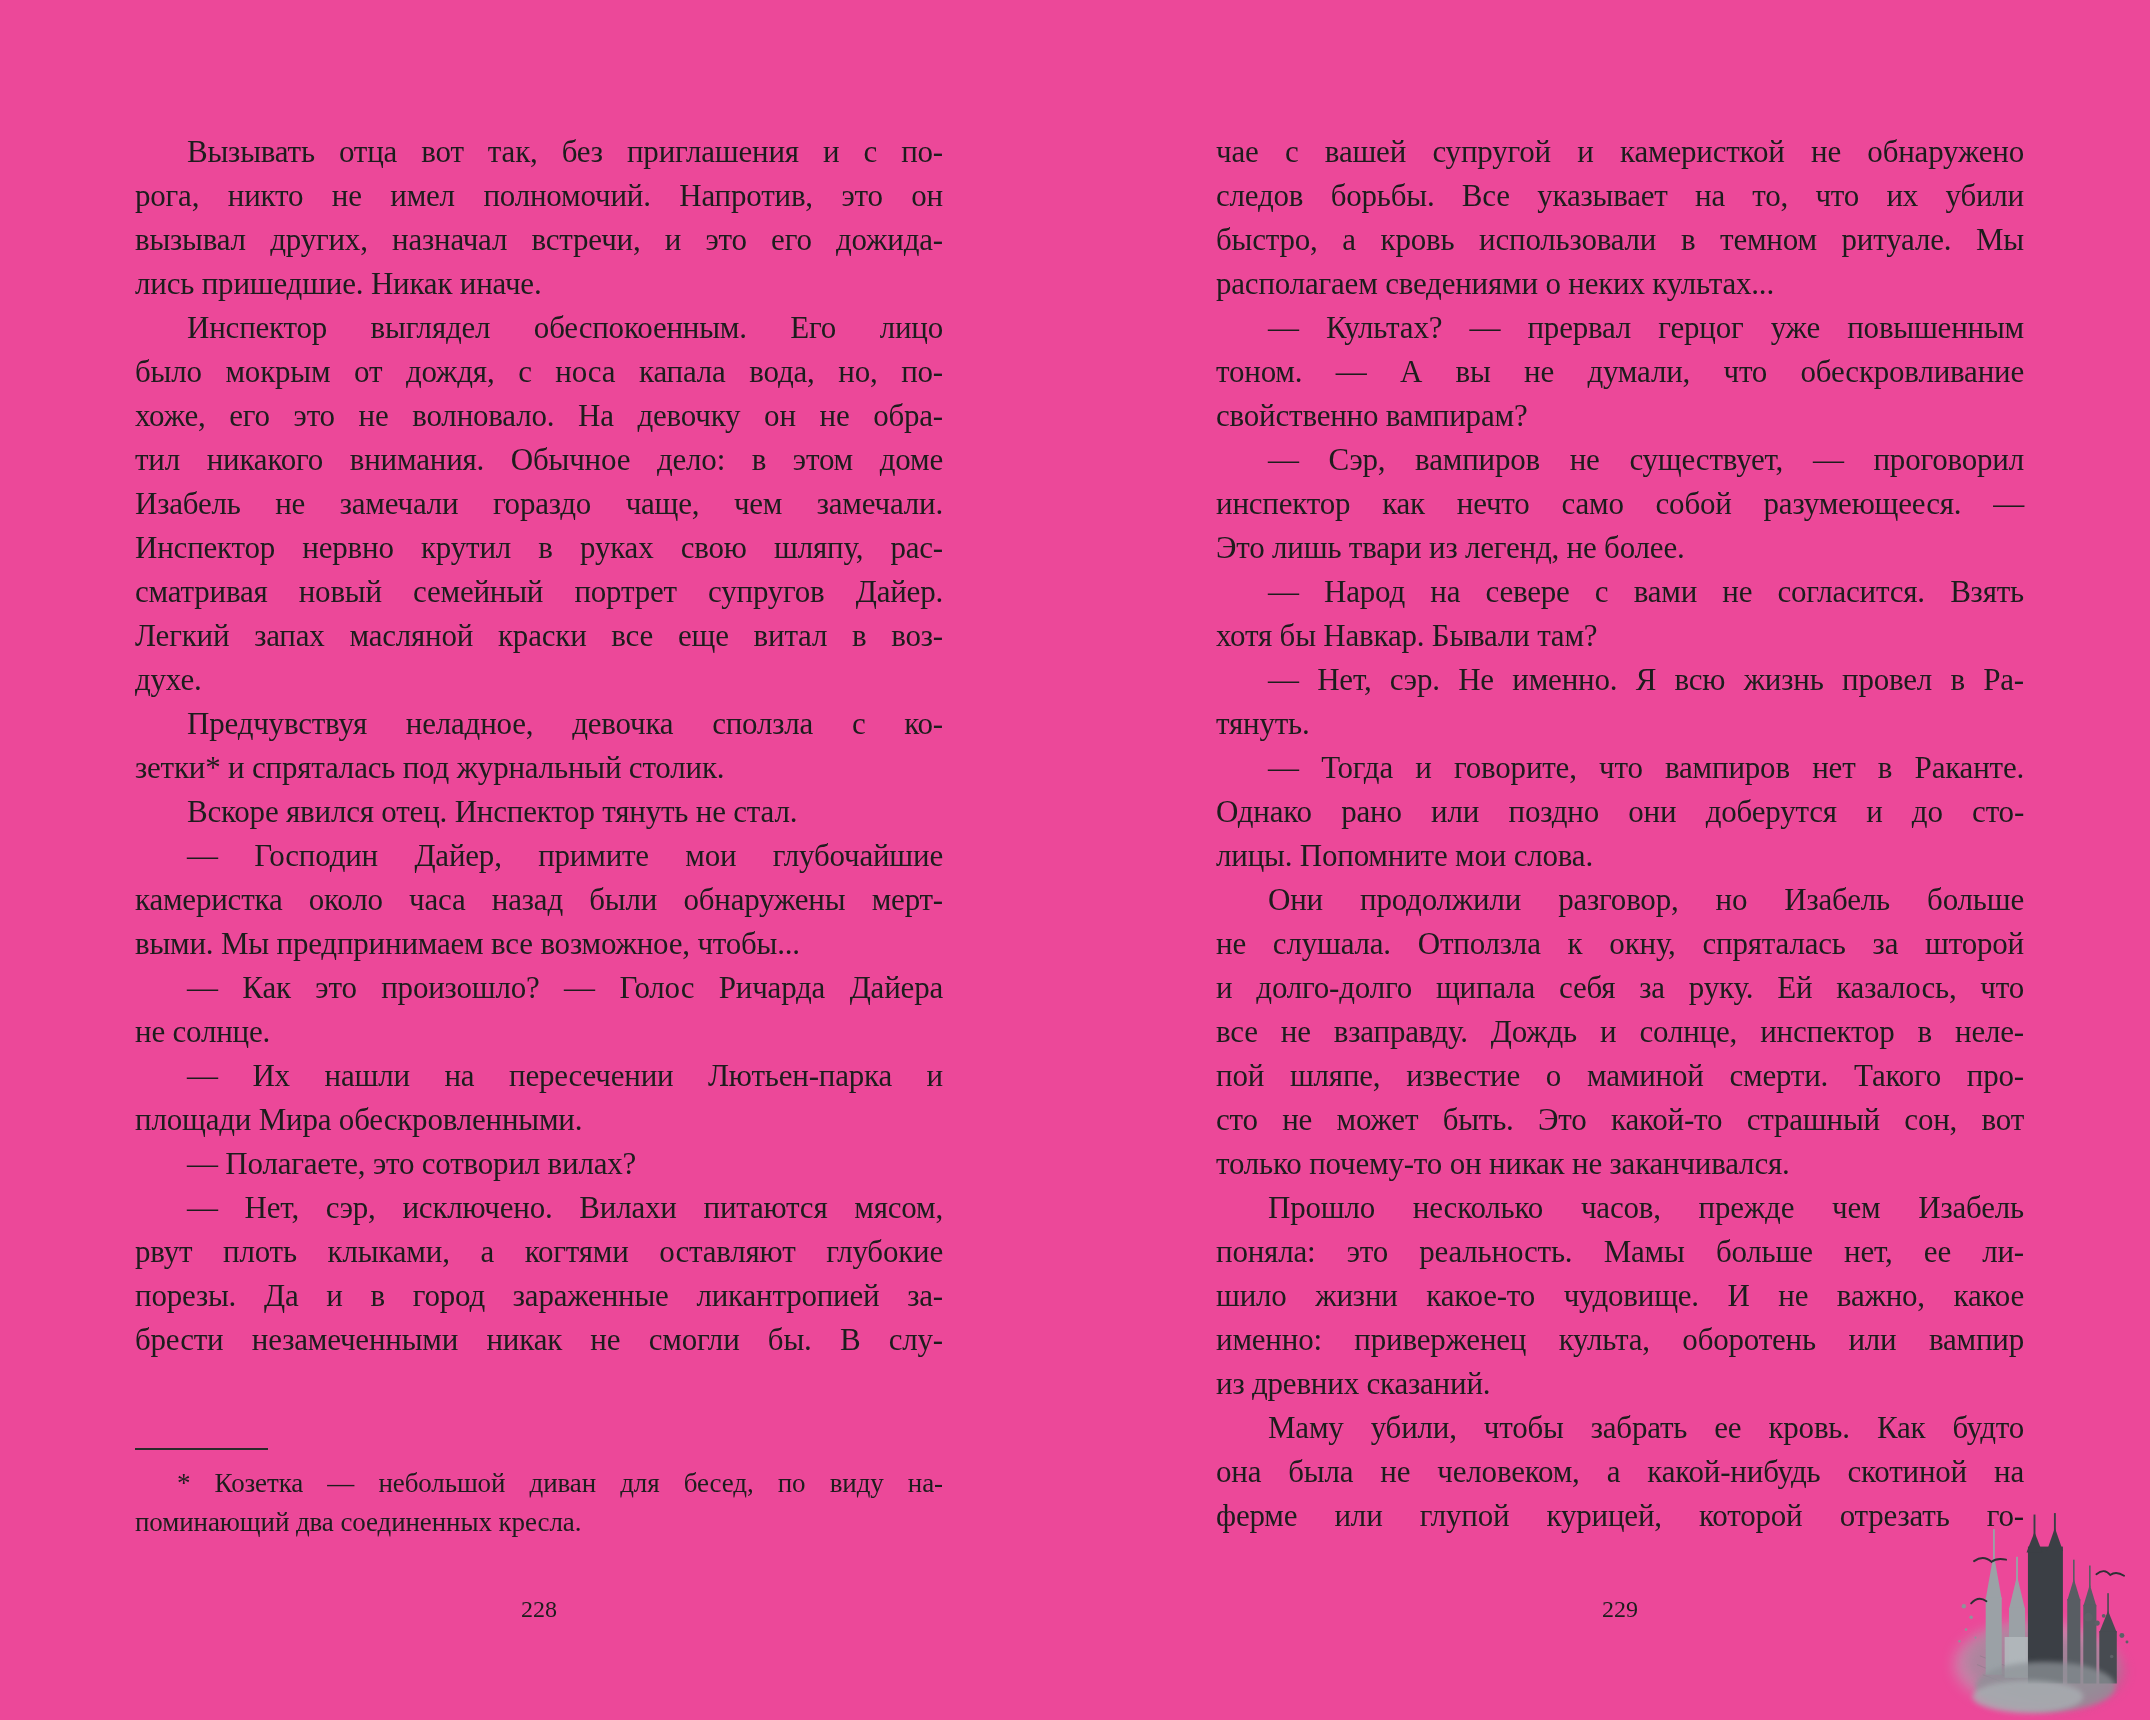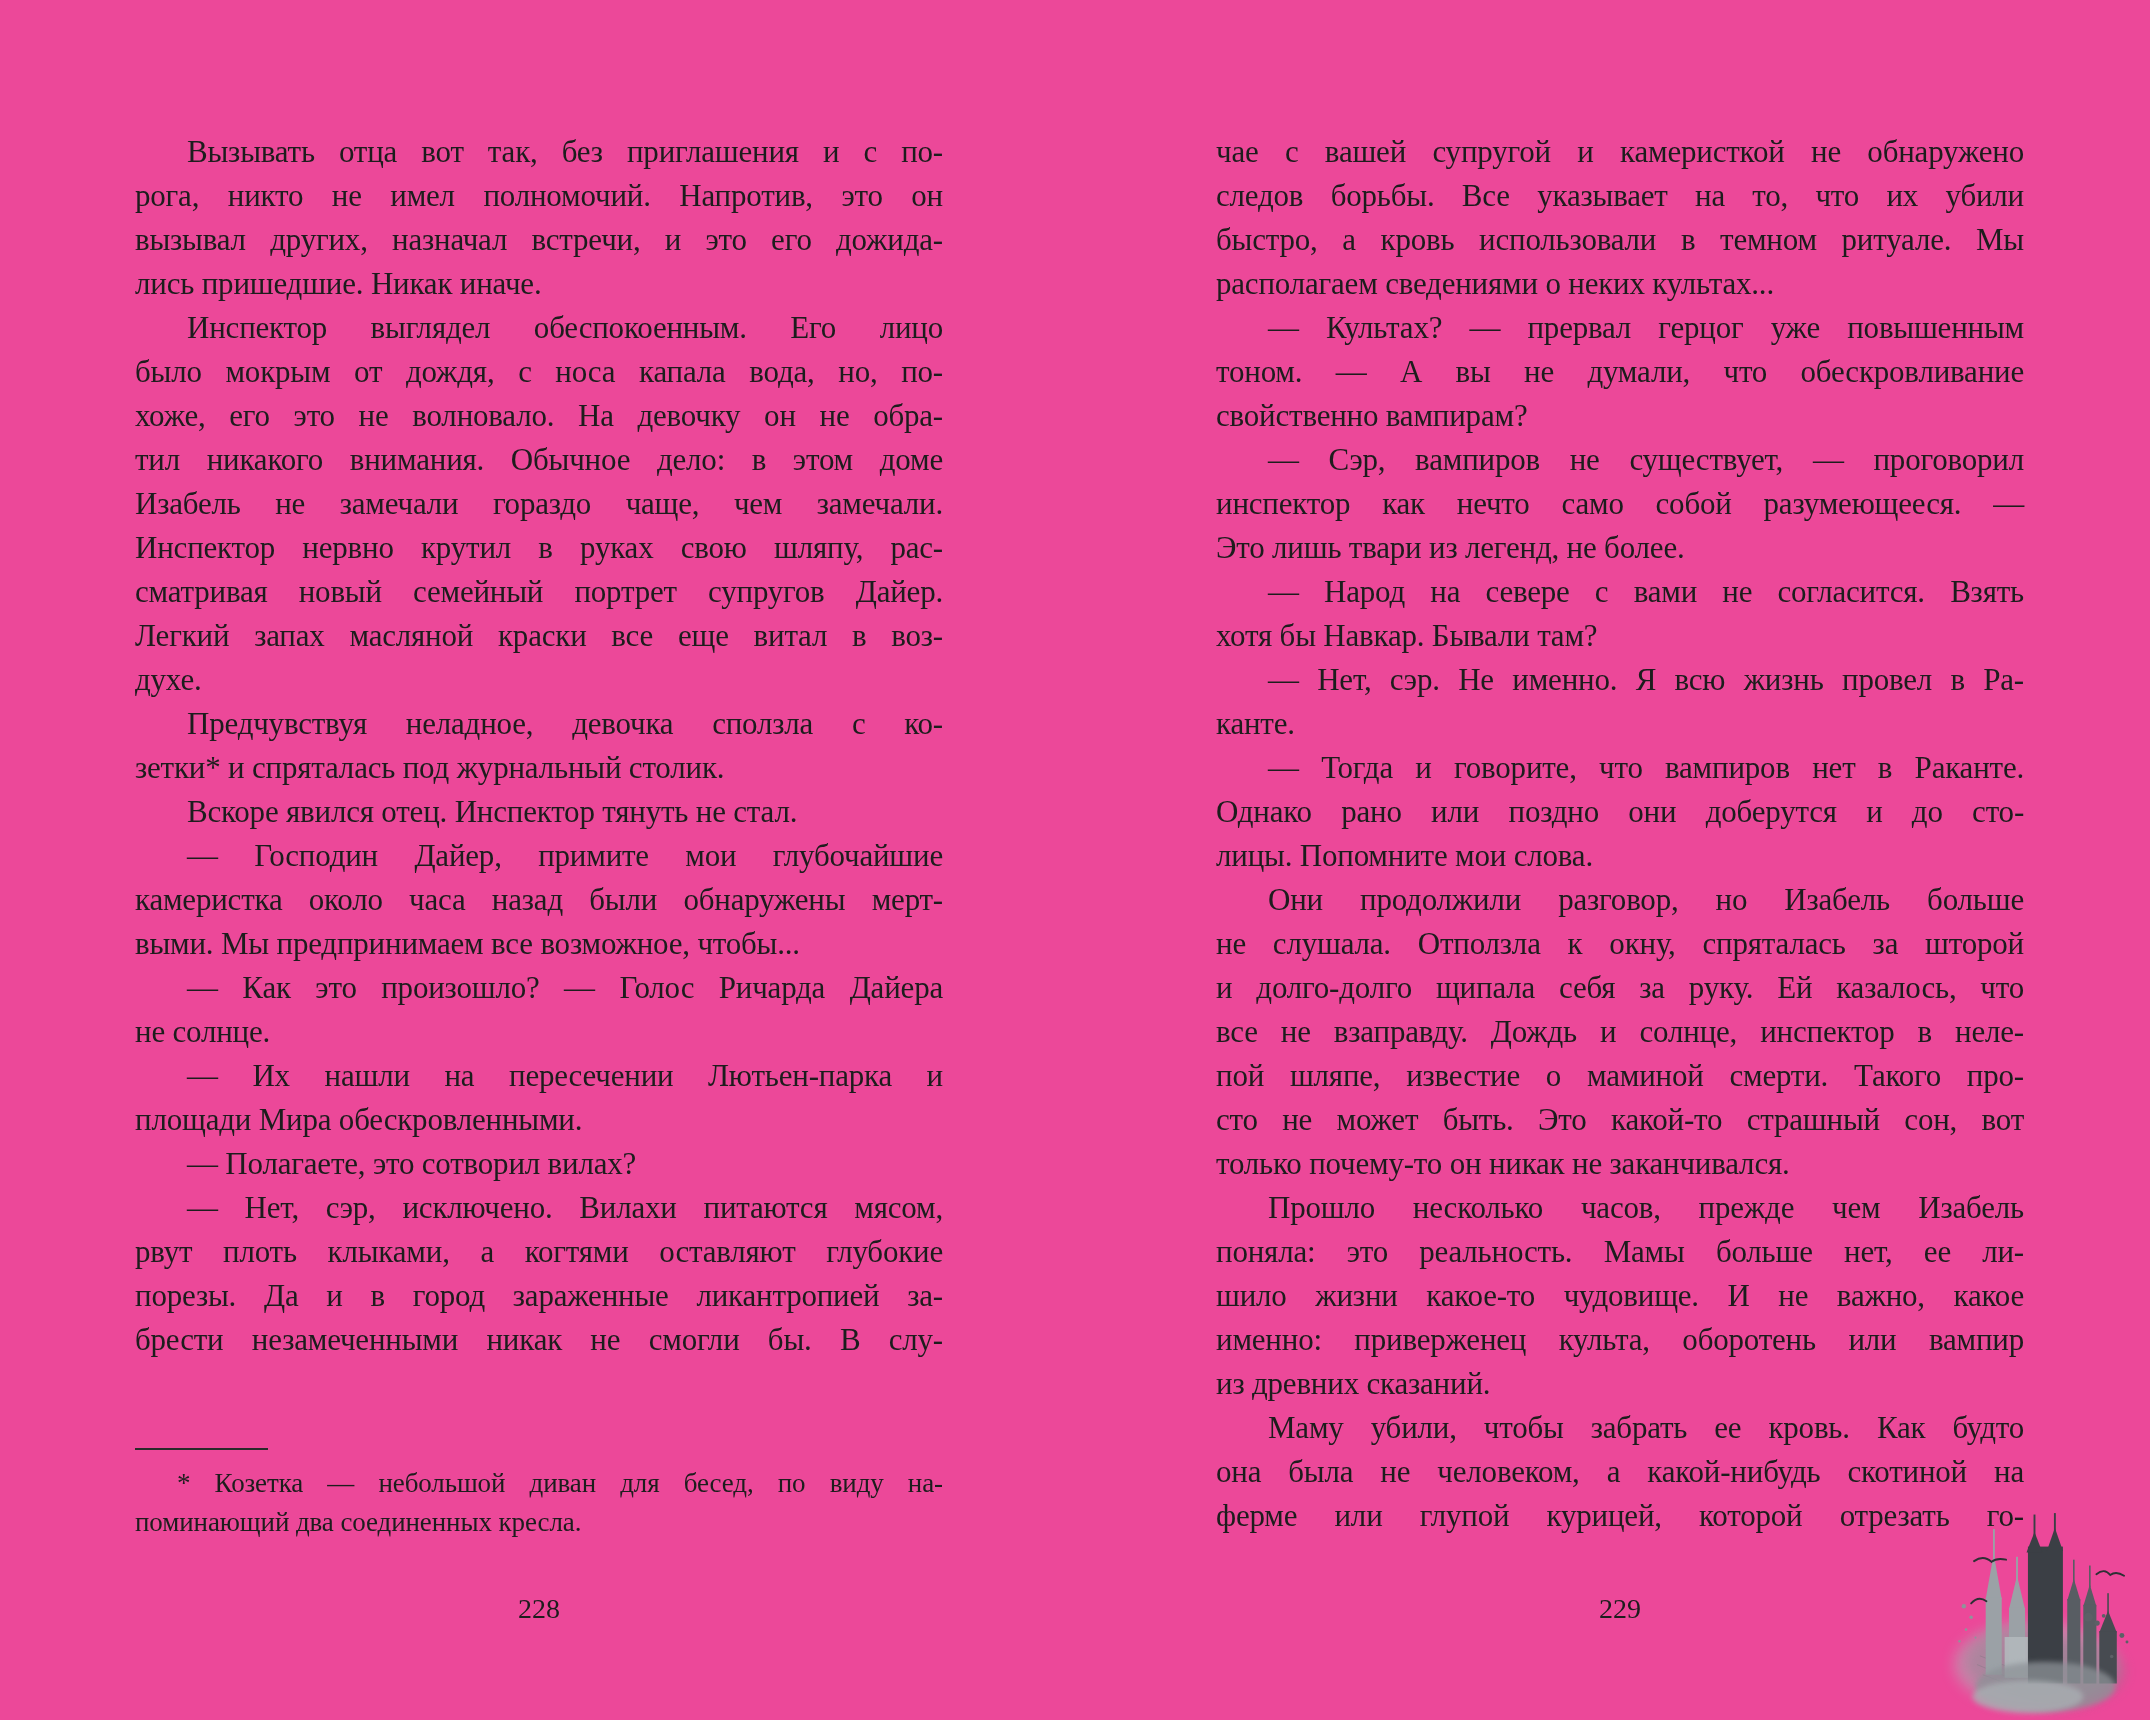--- a/index.html
+++ b/index.html
@@ -32,21 +32,21 @@
   }
   .footnote-lines {
     position: absolute; left: 135px; top: 1464px; width: 808px;
     font-size: 27px; line-height: 39px; letter-spacing: -0.1px;
   }
   .footnote-lines .line { height: 39px; }
   .footnote-lines .line.p { text-indent: 42px; }
 
   .page-number {
     position: absolute; top: 1591px; width: 808px;
-    text-align: center; font-size: 28px; line-height: 36px;
+    text-align: center; font-size: 24px; line-height: 36px;
   }
   .page.left  .page-number { left: 135px; }
   .page.right .page-number { left: 141px; }
 
   .castle { position: absolute; left: 867px; top: 1513px; width: 201px; height: 207px; }
 </style>
 </head>
 <body>
 
 <div>
@@ -98,21 +98,21 @@
         <div class="line e">располагаем сведениями о неких культах...</div>
         <div class="line p">— Культах? — прервал герцог уже повышенным</div>
         <div class="line">тоном. — А вы не думали, что обескровливание</div>
         <div class="line e">свойственно вампирам?</div>
         <div class="line p">— Сэр, вампиров не существует, — проговорил</div>
         <div class="line">инспектор как нечто само собой разумеющееся. —</div>
         <div class="line e">Это лишь твари из легенд, не более.</div>
         <div class="line p">— Народ на севере с вами не согласится. Взять</div>
         <div class="line e">хотя бы Навкар. Бывали там?</div>
         <div class="line p">— Нет, сэр. Не именно. Я всю жизнь провел в Ра-</div>
-        <div class="line e">канте.</div>
+        <div class="line e">тянуть.</div>
         <div class="line p">— Тогда и говорите, что вампиров нет в Раканте.</div>
         <div class="line">Однако рано или поздно они доберутся и до сто-</div>
         <div class="line e">лицы. Попомните мои слова.</div>
         <div class="line p">Они продолжили разговор, но Изабель больше</div>
         <div class="line">не слушала. Отползла к окну, спряталась за шторой</div>
         <div class="line">и долго-долго щипала себя за руку. Ей казалось, что</div>
         <div class="line">все не взаправду. Дождь и солнце, инспектор в неле-</div>
         <div class="line">пой шляпе, известие о маминой смерти. Такого про-</div>
         <div class="line">сто не может быть. Это какой-то страшный сон, вот</div>
         <div class="line e">только почему-то он никак не заканчивался.</div>

